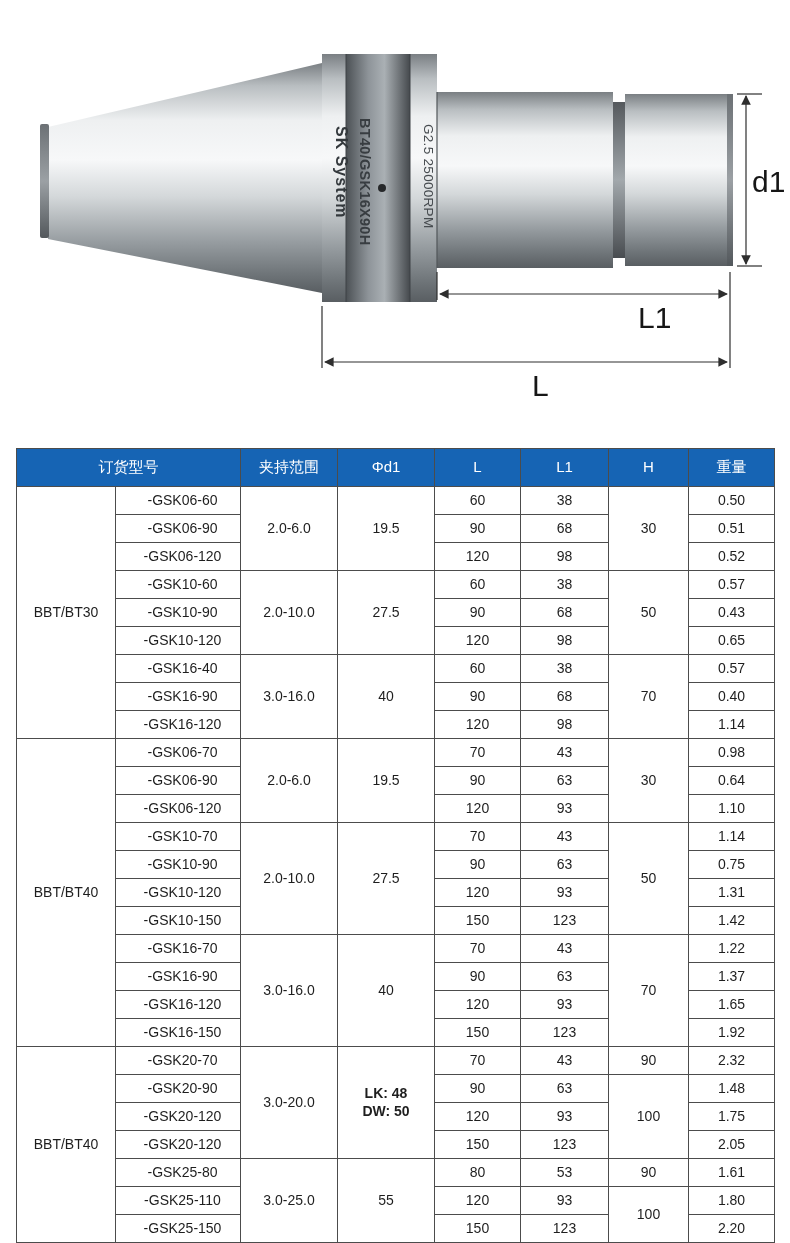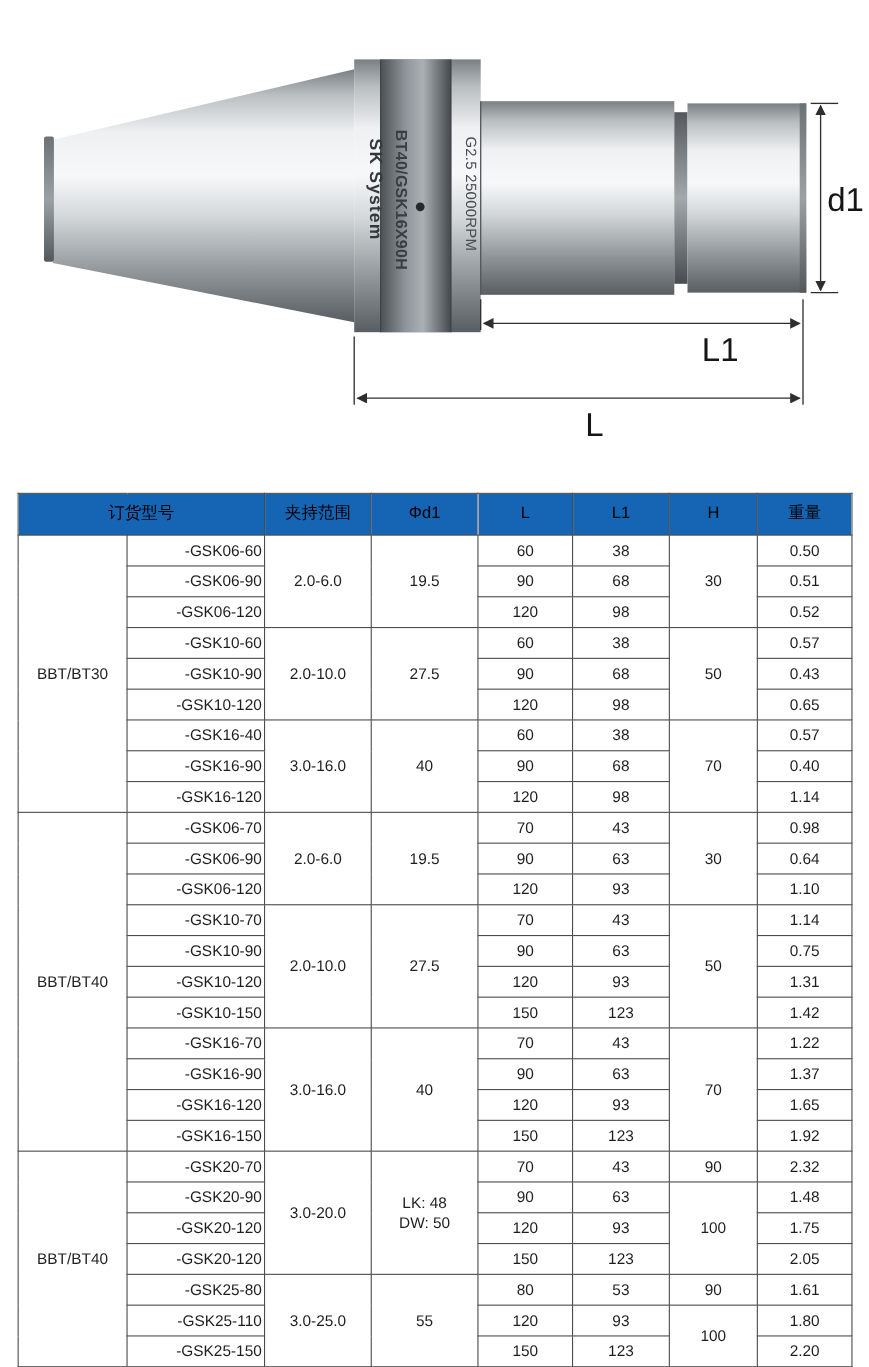--- a/index.html
+++ b/index.html
@@ -14,27 +14,27 @@
     text-align: center;
     font-size: 14px;
     color: #1e1e1e;
     padding: 0 2px;
     height: 28px;
     line-height: 1.25;
     overflow: hidden;
   }
   .spec thead th {
     background: var(--header-bg, #1664b4);
-    color: #000000;
+    color: #ffffff;
     font-size: 15px;
     font-weight: 400;
     height: 38px;
   }
-  .spec td.model { text-align: right; padding-left: 11px; }
-  .spec td.multiline { white-space: pre-line; }
+  .spec td.model { text-align: center; padding-left: 11px; }
+  .spec td.multiline { white-space: pre-line; font-weight: bold; }
 </style>
 </head>
 <body>
 
 <div class="page">
 
   <div class="figure">
     <svg width="790" height="448" viewBox="0 0 790 448">
       <defs>
         <linearGradient id="gMetal" x1="0" y1="0" x2="0" y2="1">

